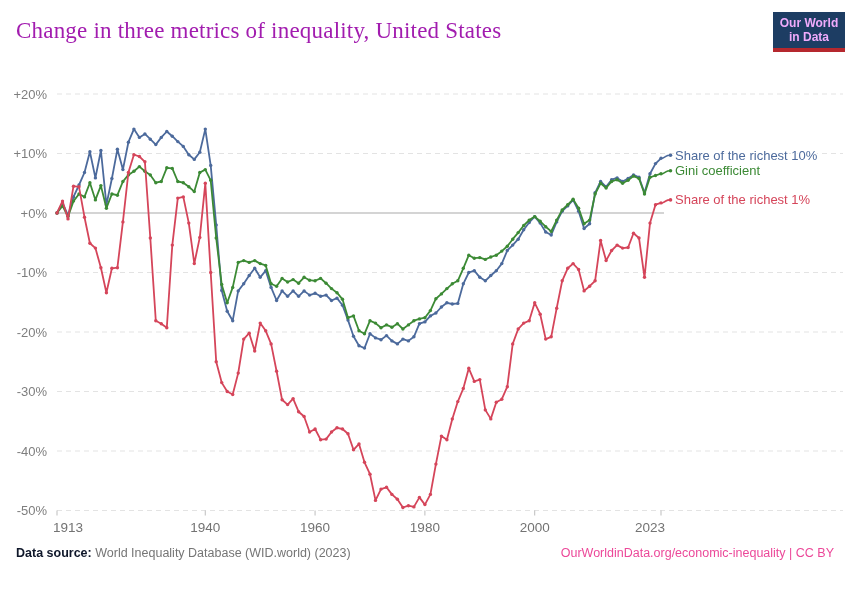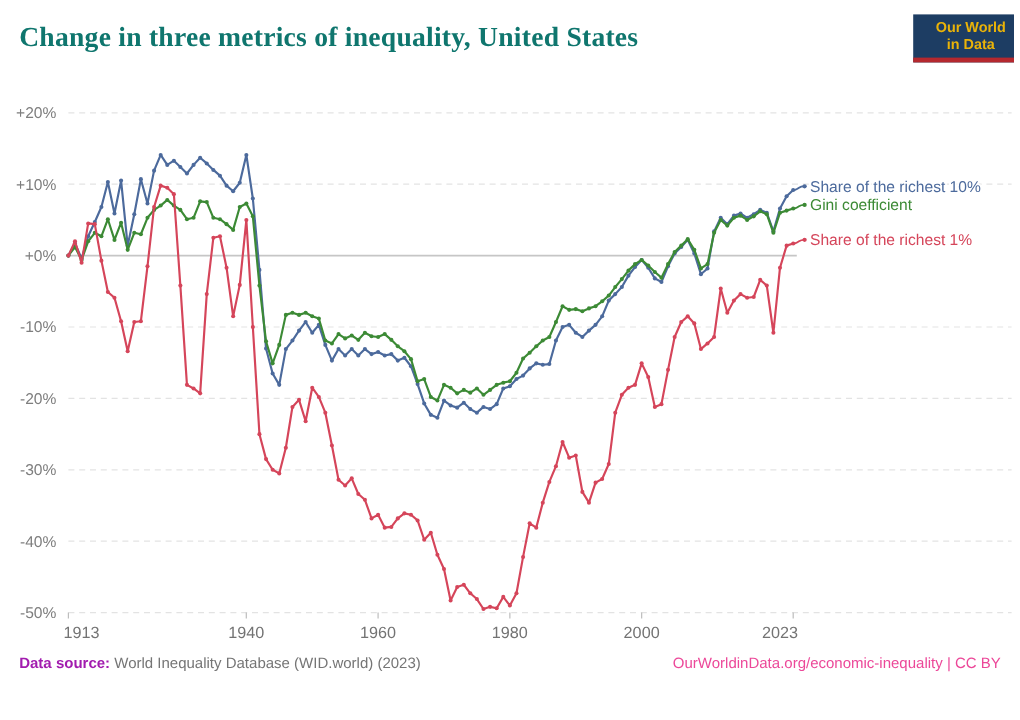--- a/index.html
+++ b/index.html
@@ -5,41 +5,40 @@
   html,body{margin:0;padding:0;background:#fff;}
   body{
     width:850px;height:600px;position:relative;overflow:hidden;
     font-family:"Liberation Sans","DejaVu Sans",sans-serif;
     -webkit-font-smoothing:antialiased;
   }
   .page{position:absolute;inset:0;background:#ffffff;}
   .title{
     position:absolute;left:16px;top:18px;width:740px;
     font-family:"Liberation Serif","DejaVu Serif",serif;
-    font-size:23px;font-weight:700;color:#0f766e;letter-spacing:.2px;
+    font-size:23px;font-weight:400;color:#a21caf;letter-spacing:.2px;
   }
   .subtitle{
     position:absolute;left:16px;top:57px;
     font-size:14px;color:#6d6d6d;
   }
   .logo{
     position:absolute;right:5px;top:12px;width:72px;height:36px;
     background:#1d3d63;border-bottom:4px solid #b5282e;
-    color:#eab308;font-size:12px;font-weight:700;line-height:14px;
+    color:#f0abfc;font-size:12px;font-weight:700;line-height:14px;
     text-align:center;display:flex;flex-direction:column;justify-content:center;
     cursor:pointer;
-    padding-left:12px;
   }
   svg.chart{position:absolute;left:0;top:78px;}
   .footer{
     position:absolute;left:16px;right:16px;top:546px;
     font-size:12.5px;color:#757575;
   }
   .footer-row1{display:flex;justify-content:space-between;}
-  .footer b{color:#a21caf;font-weight:700;}
+  .footer b{color:#0f172a;font-weight:700;}
   .footer-note{margin-top:9px;}
   .footer-link{color:#ec4899;text-decoration:none;cursor:pointer;}
 </style>
 </head>
 <body>
 
 <div class="page">
 
   <div class="title">Change in three metrics of inequality, United States</div>
 

